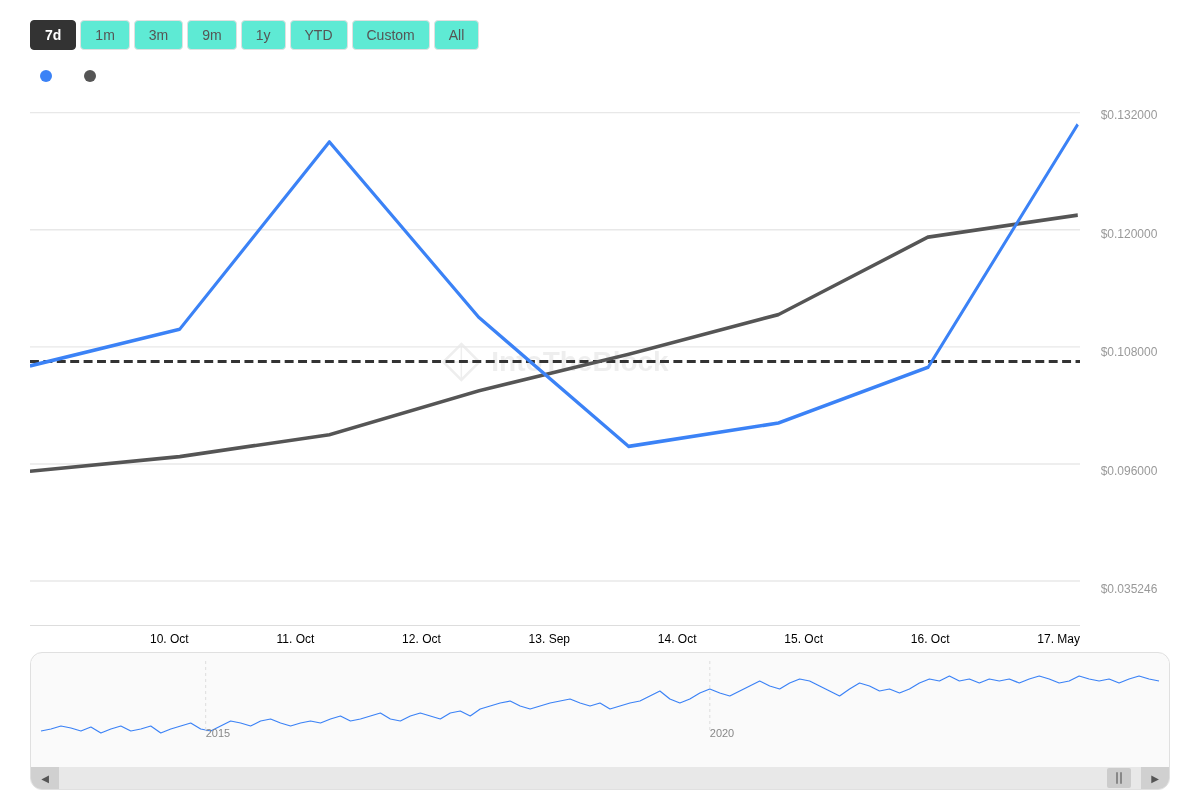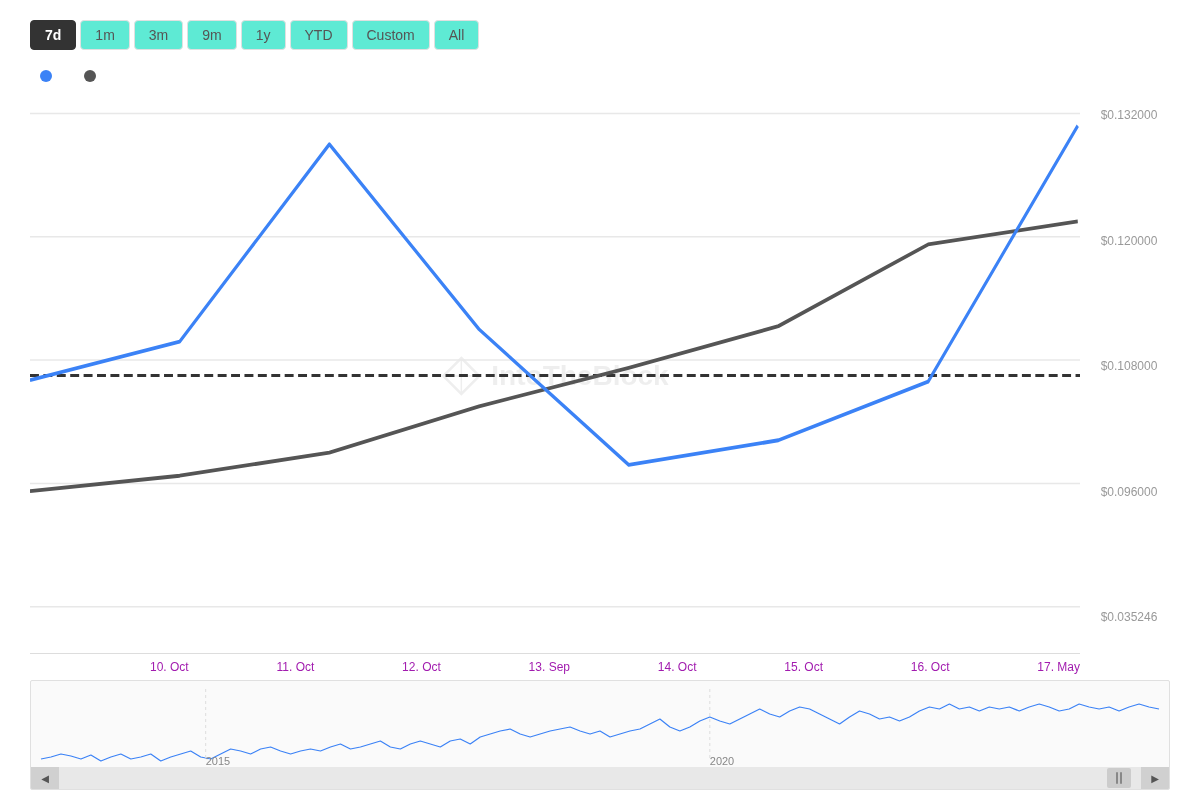--- a/index.html
+++ b/index.html
@@ -117,32 +117,32 @@
       top: 0;
       left: 0;
     }
 
     
     .x-axis {
       display: flex;
       justify-content: space-between;
       padding: 6px 0 0 0;
       font-size: 12px;
-      color: #a21caf;
+      color: #000000;
       margin-left: 120px;
       margin-right: 90px;
     }
 
     
     .mini-chart-container {
-      height: 110px;
+      height: 138px;
       margin-top: 6px;
       position: relative;
       border: 1px solid #e0e0e0;
-      border-radius: 2px;
+      border-radius: 12px;
       background: #fafafa;
       overflow: hidden;
     }
 
     .mini-chart-svg {
       width: 100%;
       height: 80px;
       display: block;
       margin-top: 8px;
     }

